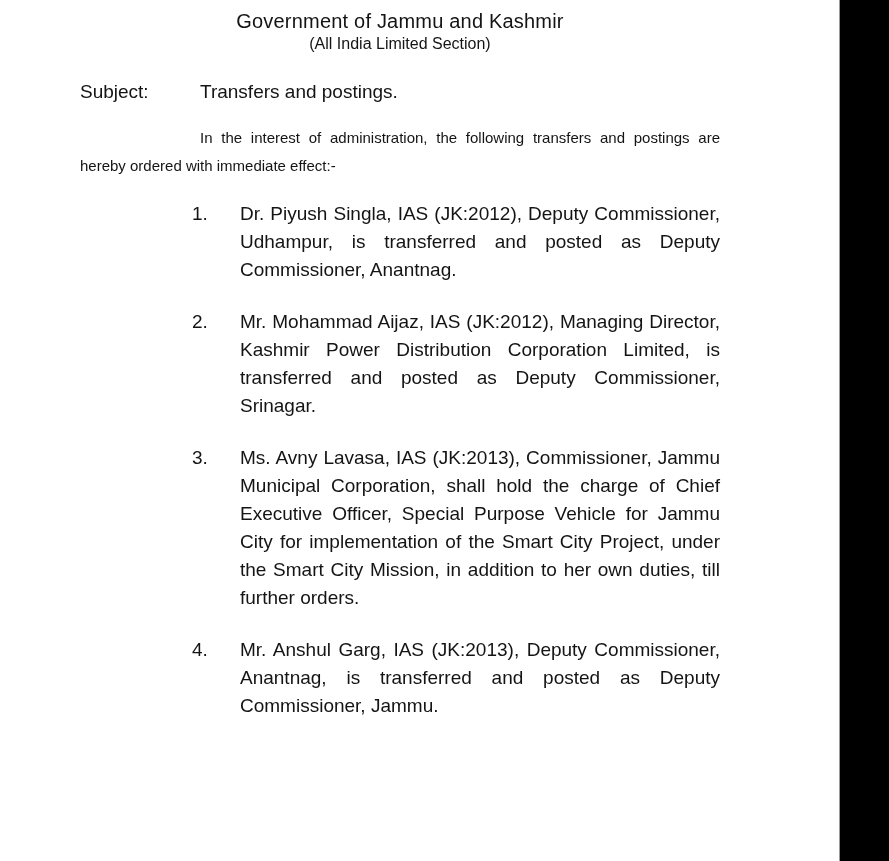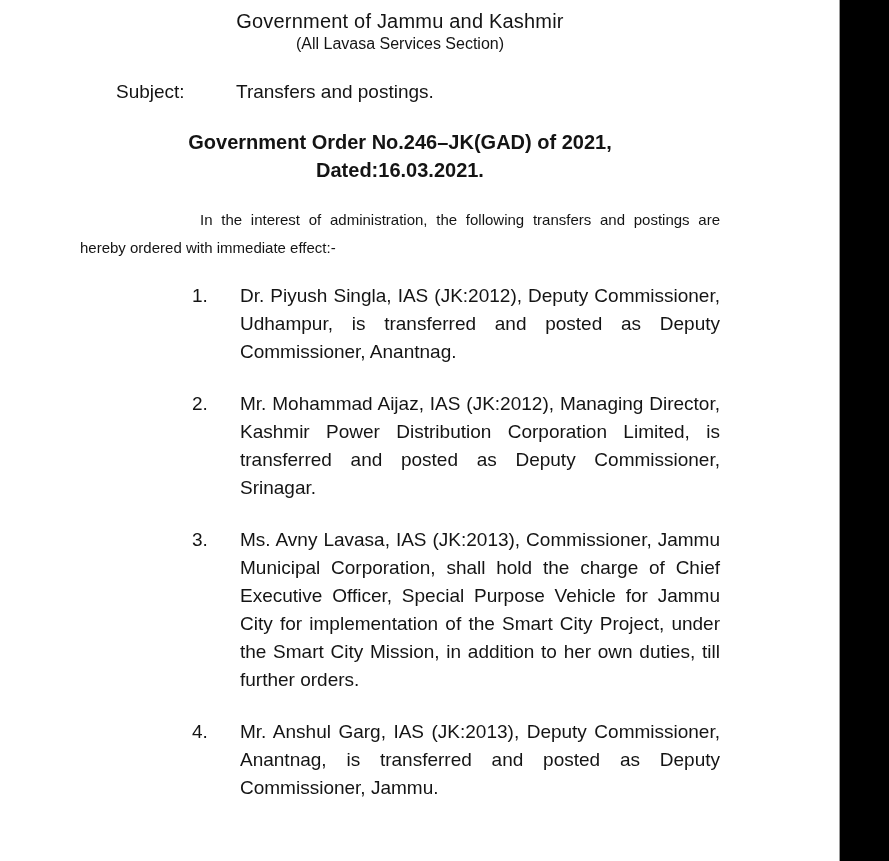--- a/index.html
+++ b/index.html
@@ -43,21 +43,20 @@
     line-height: 20px;
   }
   .subject-row {
     display: flex;
     margin-top: 27px;
     font-size: 19px;
     line-height: 21px;
   }
   .subject-label {
     flex: 0 0 120px;
-    margin-left: 36px;
   }
   .order-title {
     text-align: center;
     font-weight: bold;
     font-size: 20px;
     line-height: 28px;
     margin-top: 26px;
   }
   .intro {
     margin-top: 22px;
@@ -85,31 +84,27 @@
   }
 </style>
 </head>
 <body>
 
 <div class="scan-bar"></div>
 
 <div class="doc">
 
   <div class="head-bold">Government of Jammu and Kashmir</div>
-  <div class="head-sub">(All Lavasa Services Section)</div>
+  <div class="head-sub">(All India Limited Section)</div>
 
   <div class="subject-row">
     <span class="subject-label">Subject:</span>
     <span class="subject-value">Transfers and postings.</span>
   </div>
 
-  <div class="order-title">
-    <div>Government Order No.246–JK(GAD) of 2021,</div>
-    <div>Dated:16.03.2021.</div>
-  </div>
 
   <div class="intro">In the interest of administration, the following transfers and postings are hereby ordered with immediate effect:-</div>
 
   <div class="items">
 
     <div class="item">
       <div class="item-number">1.</div>
       <div class="item-text">Dr. Piyush Singla, IAS (JK:2012), Deputy Commissioner, Udhampur, is transferred and posted as Deputy Commissioner, Anantnag.</div>
     </div>
 

